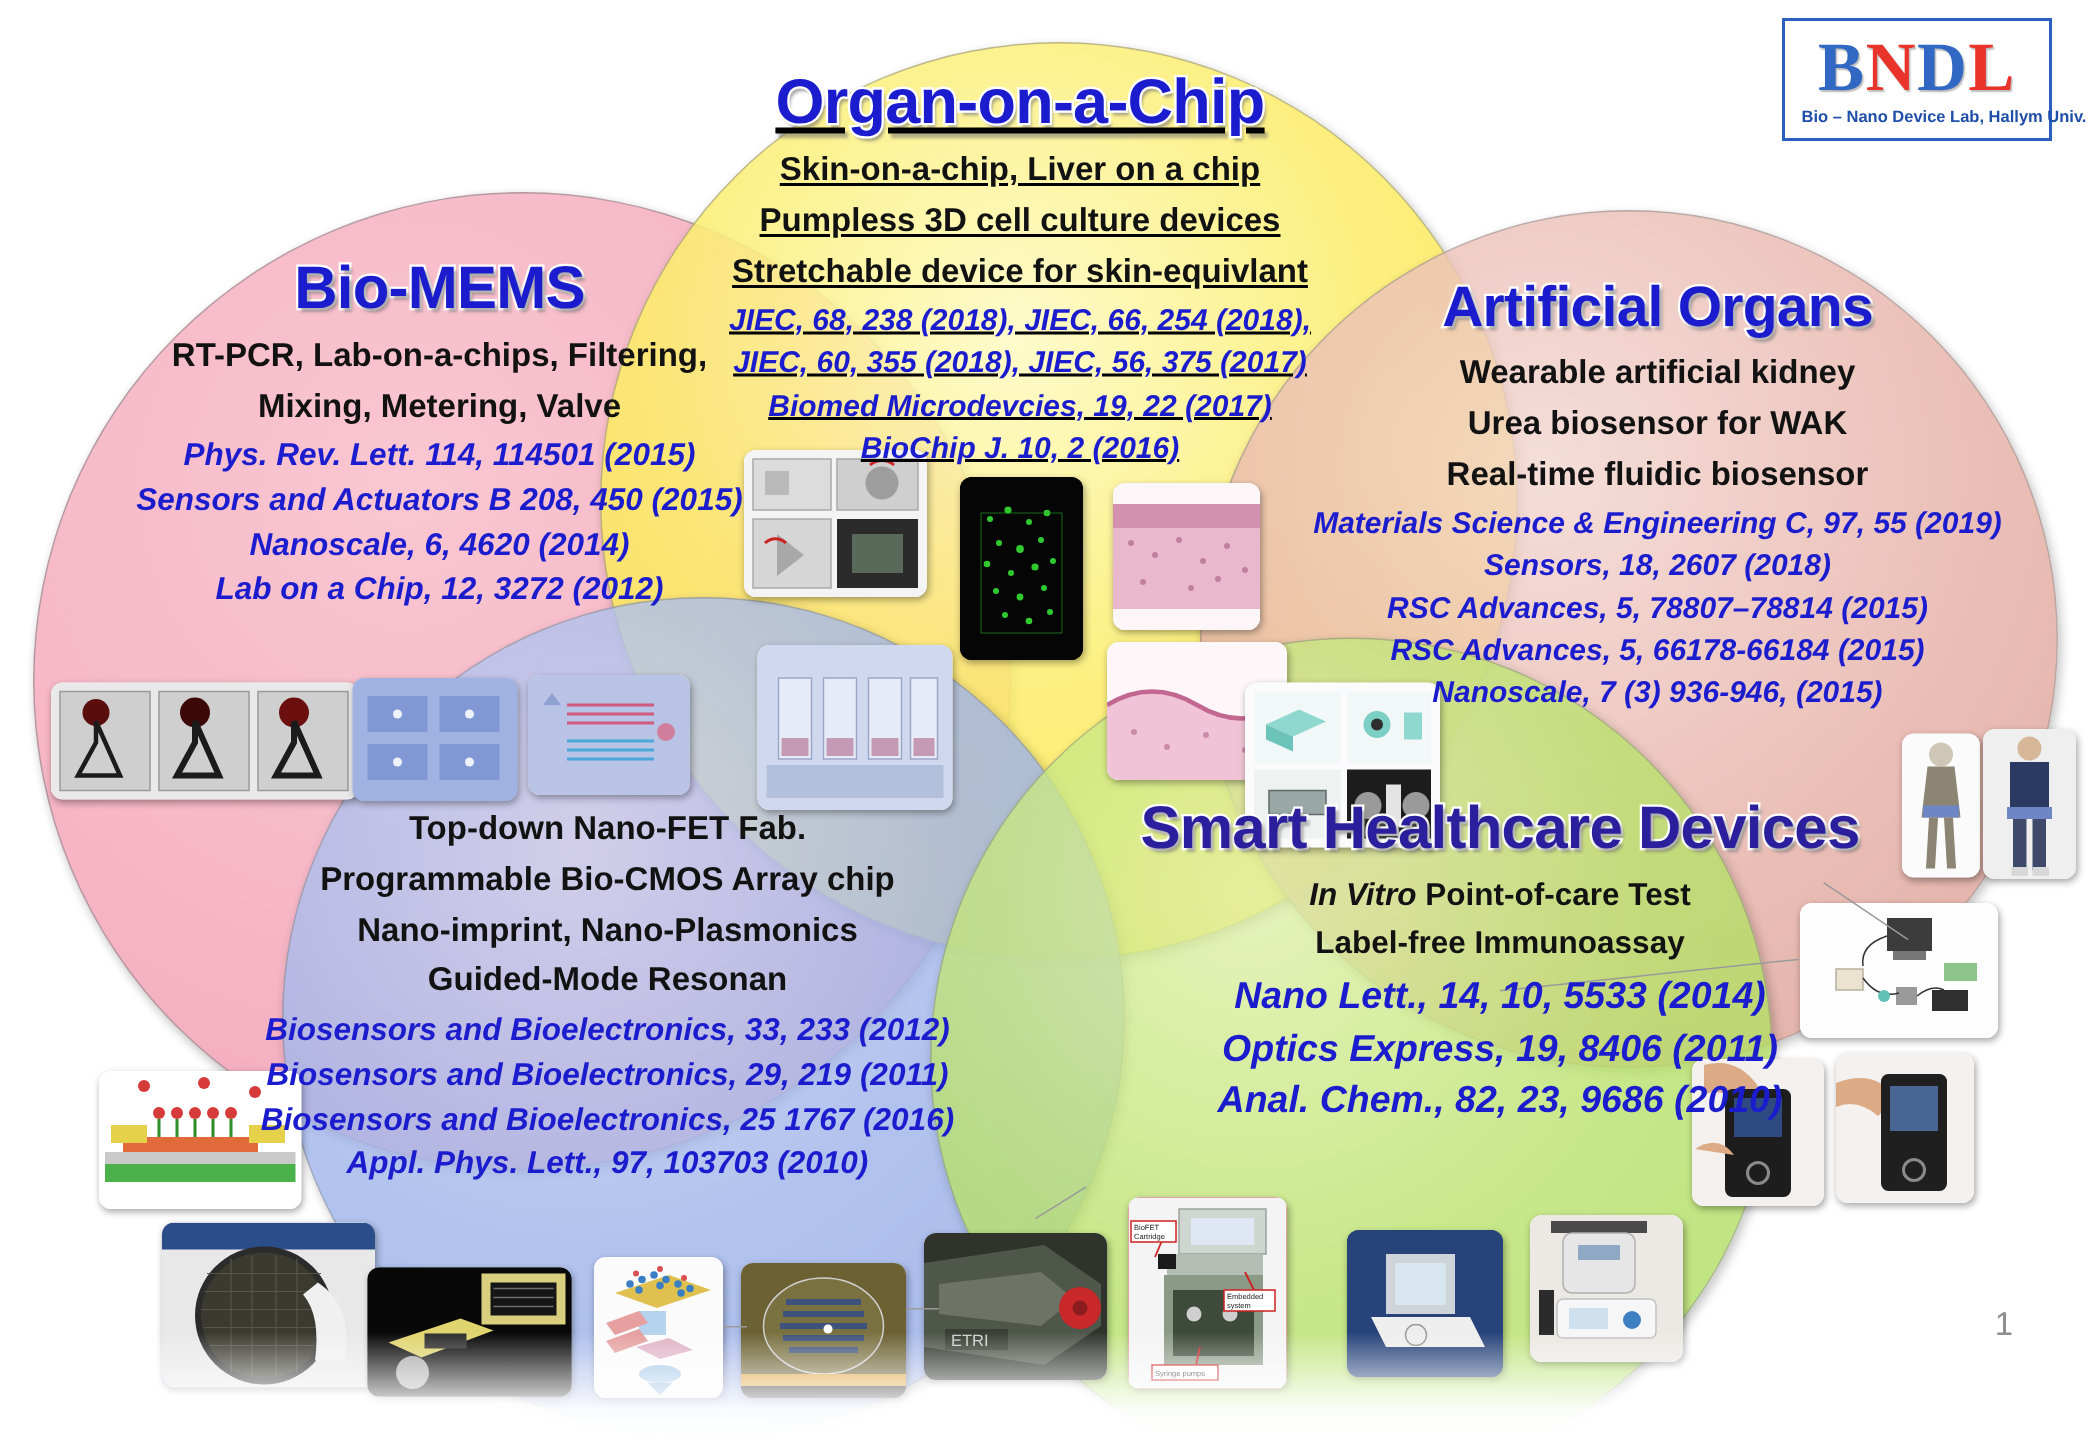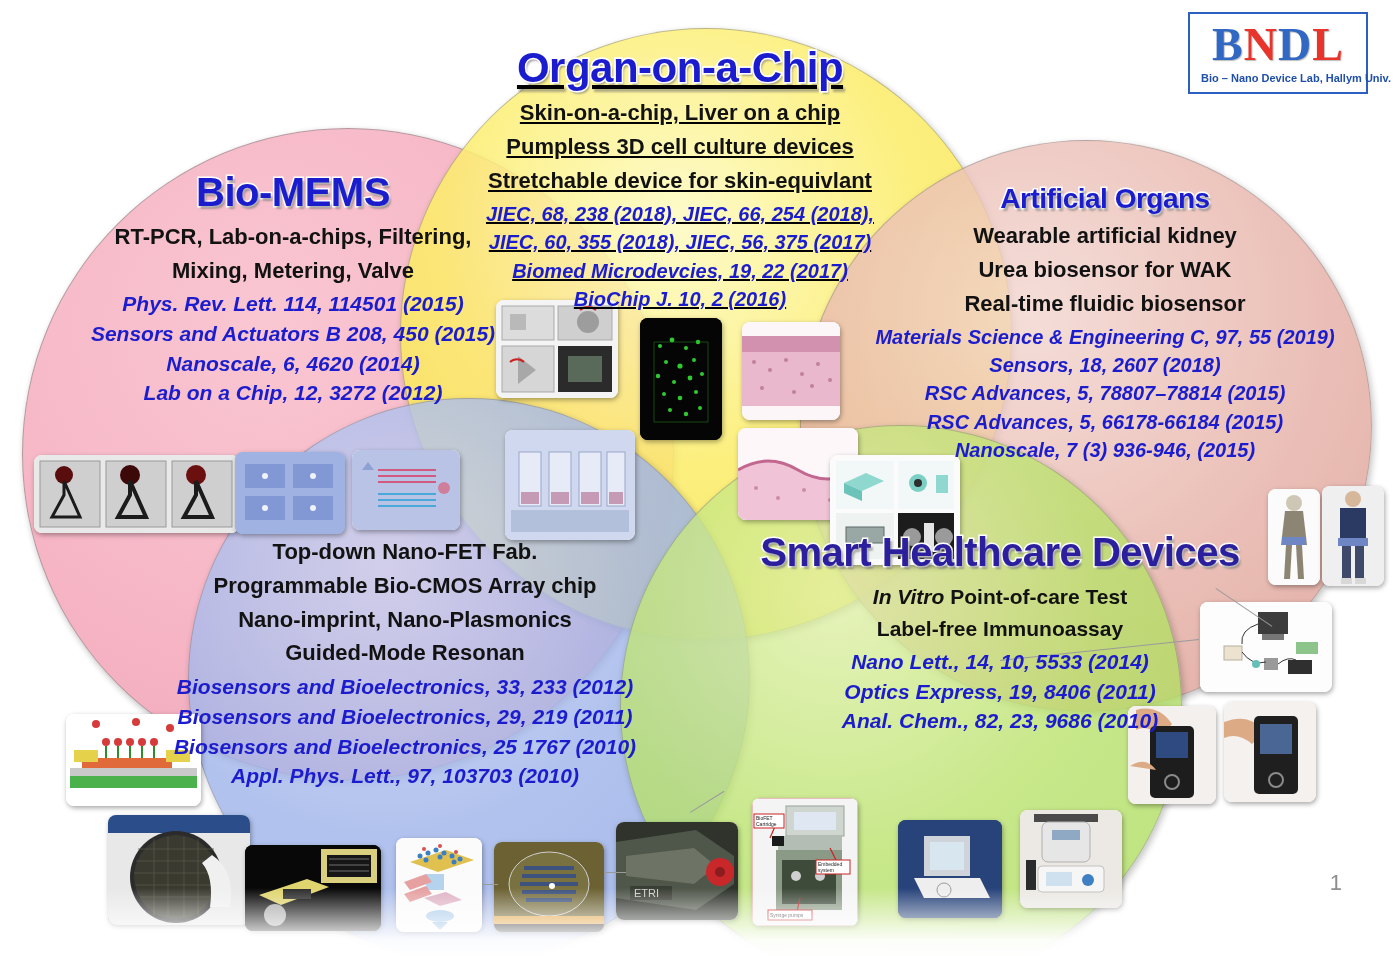--- a/index.html
+++ b/index.html
@@ -95,29 +95,29 @@
     white-space: nowrap;
   }
 
   
   #blk-biomems   { left: 58px;  top: 168px; width: 470px; }
   #blk-biomems .heading  { font-size: 40px; }
   #blk-organ     { left: 430px; top: 42px;  width: 500px; text-decoration: underline; }
   #blk-organ .heading    { font-size: 42px; }
   #blk-organ .ref        { font-size: 20px; }
   #blk-artificial{ left: 840px; top: 182px; width: 530px; }
-  #blk-artificial .heading { font-size: 28px; }
+  #blk-artificial .heading { font-size: 38px; }
   #blk-artificial .ref   { font-size: 20px; }
   #blk-nano      { left: 100px; top: 532px; width: 610px; }
   #blk-nano .heading     { font-size: 40px; }
   #blk-nano .ref         { font-size: 21px; }
   #blk-smart     { left: 730px; top: 528px; width: 540px; }
   #blk-smart .heading    { font-size: 40px; color:#2b1f9e; }
   #blk-smart .sub        { font-size: 21px; }
-  #blk-smart .ref        { font-size: 21px; }
+  #blk-smart .ref        { font-size: 25px; }
 
   .sub .ital { font-style: italic; }
 
   
   #logo {
     position: absolute;
     right: 32px; top: 12px;
     width: 176px; height: 78px;
     background: #ffffff;
     border: 2px solid #2c5fc0;
@@ -620,21 +620,21 @@
     <div class="ref">Nanoscale, 7 (3) 936-946, (2015)</div>
   </div>
 
   <div class="block" id="blk-nano">
     <div class="sub">Top-down Nano-FET Fab.</div>
     <div class="sub">Programmable Bio-CMOS Array chip</div>
     <div class="sub">Nano-imprint, Nano-Plasmonics</div>
     <div class="sub">Guided-Mode Resonan</div>
     <div class="ref">Biosensors and Bioelectronics, 33, 233 (2012)</div>
     <div class="ref">Biosensors and Bioelectronics, 29, 219 (2011)</div>
-    <div class="ref">Biosensors and Bioelectronics, 25 1767 (2010)</div>
+    <div class="ref">Biosensors and Bioelectronics, 25 1767 (2016)</div>
     <div class="ref">Appl. Phys. Lett., 97, 103703 (2010)</div>
   </div>
 
   <div class="block" id="blk-smart">
     <div class="heading">Smart Healthcare Devices</div>
     <div class="sub"><span class="ital">In Vitro</span><span> Point-of-care Test</span></div>
     <div class="sub">Label-free Immunoassay</div>
     <div class="ref">Nano Lett., 14, 10, 5533 (2014)</div>
     <div class="ref">Optics Express, 19, 8406 (2011)</div>
     <div class="ref">Anal. Chem., 82, 23, 9686 (2010)</div>

